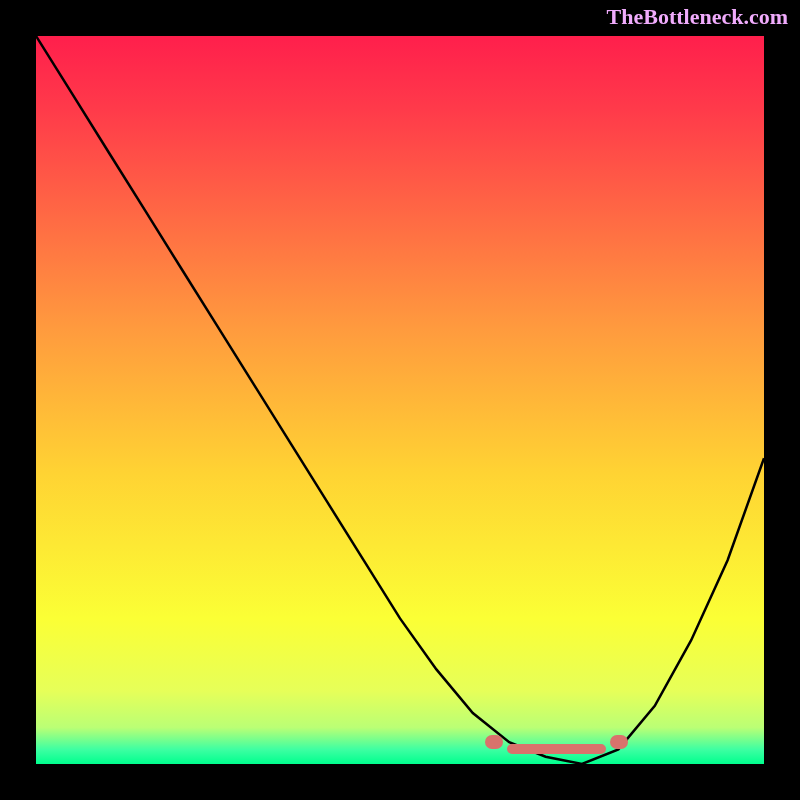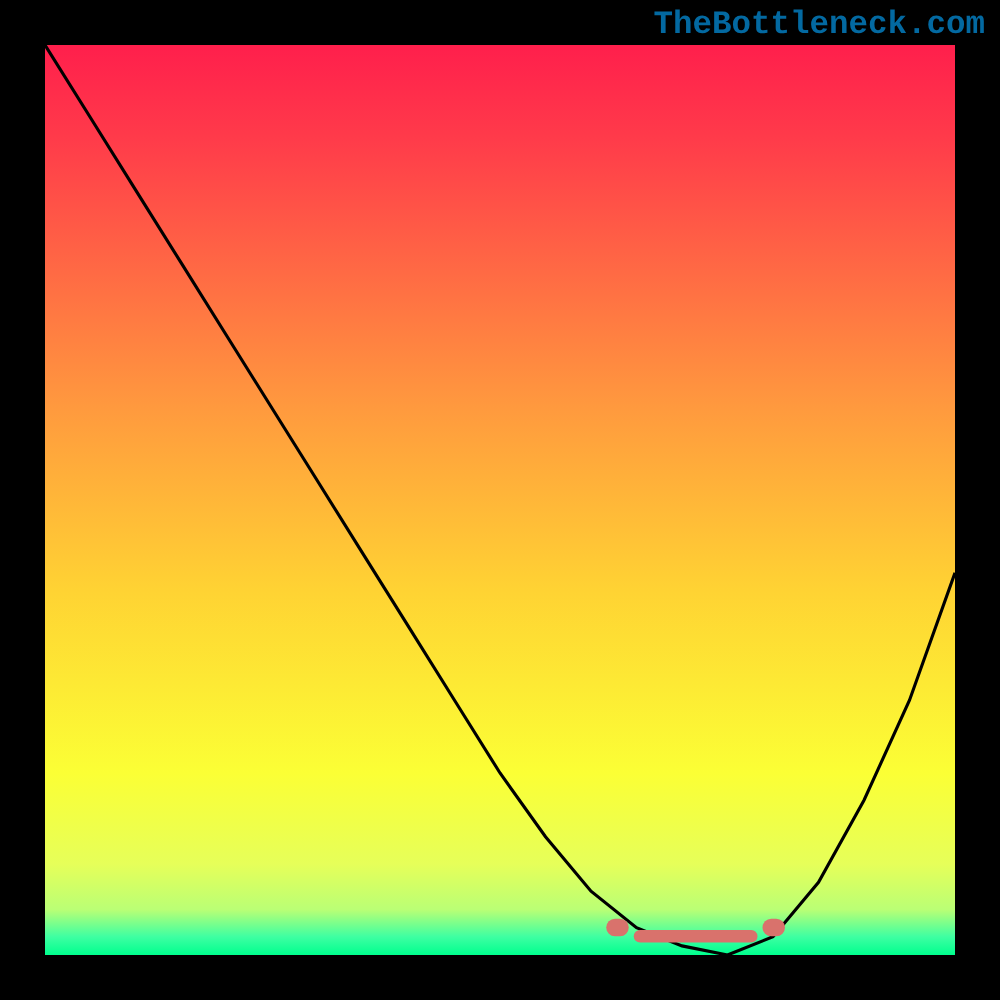--- a/index.html
+++ b/index.html
@@ -8,23 +8,23 @@
     width: 800px;
     height: 800px;
     background: #000;
     position: relative;
     overflow: hidden;
   }
   .watermark {
     position: absolute;
     top: 4px;
     right: 12px;
-    color: #0369a1;
-    font-family: Liberation Mono, monospace;
-    font-size: 26px;
+    color: #f0abfc;
+    font-family: Liberation Serif, serif;
+    font-size: 22px;
     font-weight: bold;
     z-index: 10;
   }
   .plot-area {
     position: absolute;
     top: 36px;
     left: 36px;
     width: 728px;
     height: 728px;
     overflow: hidden;

